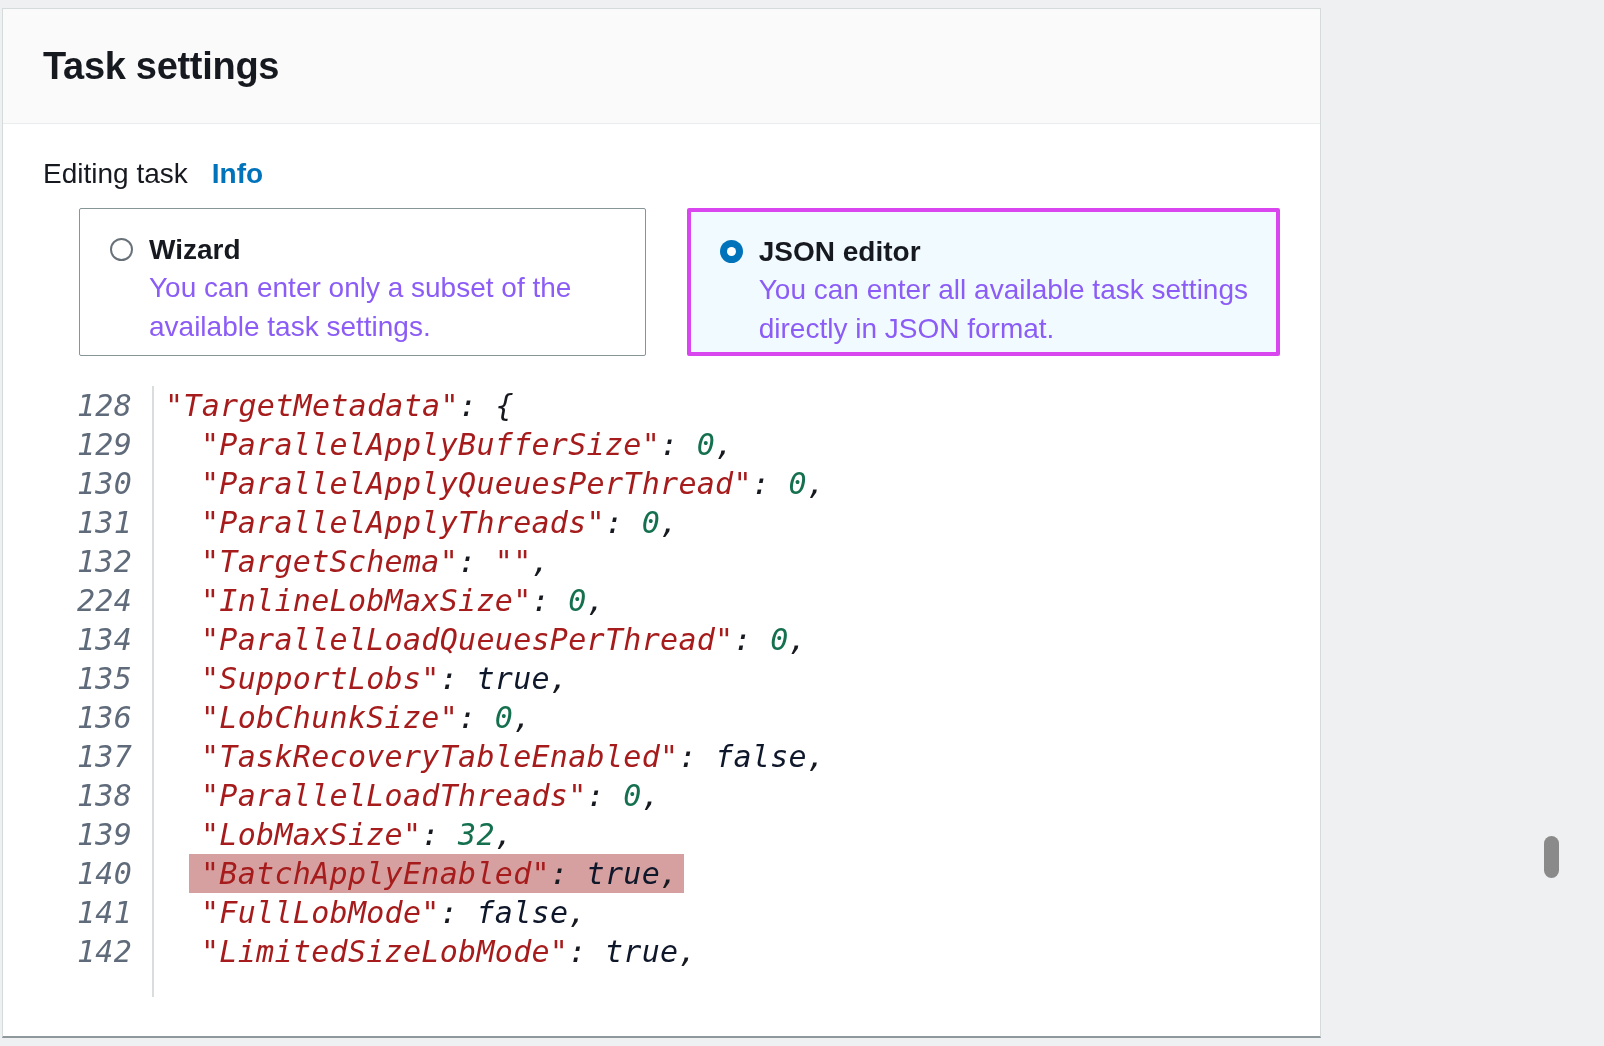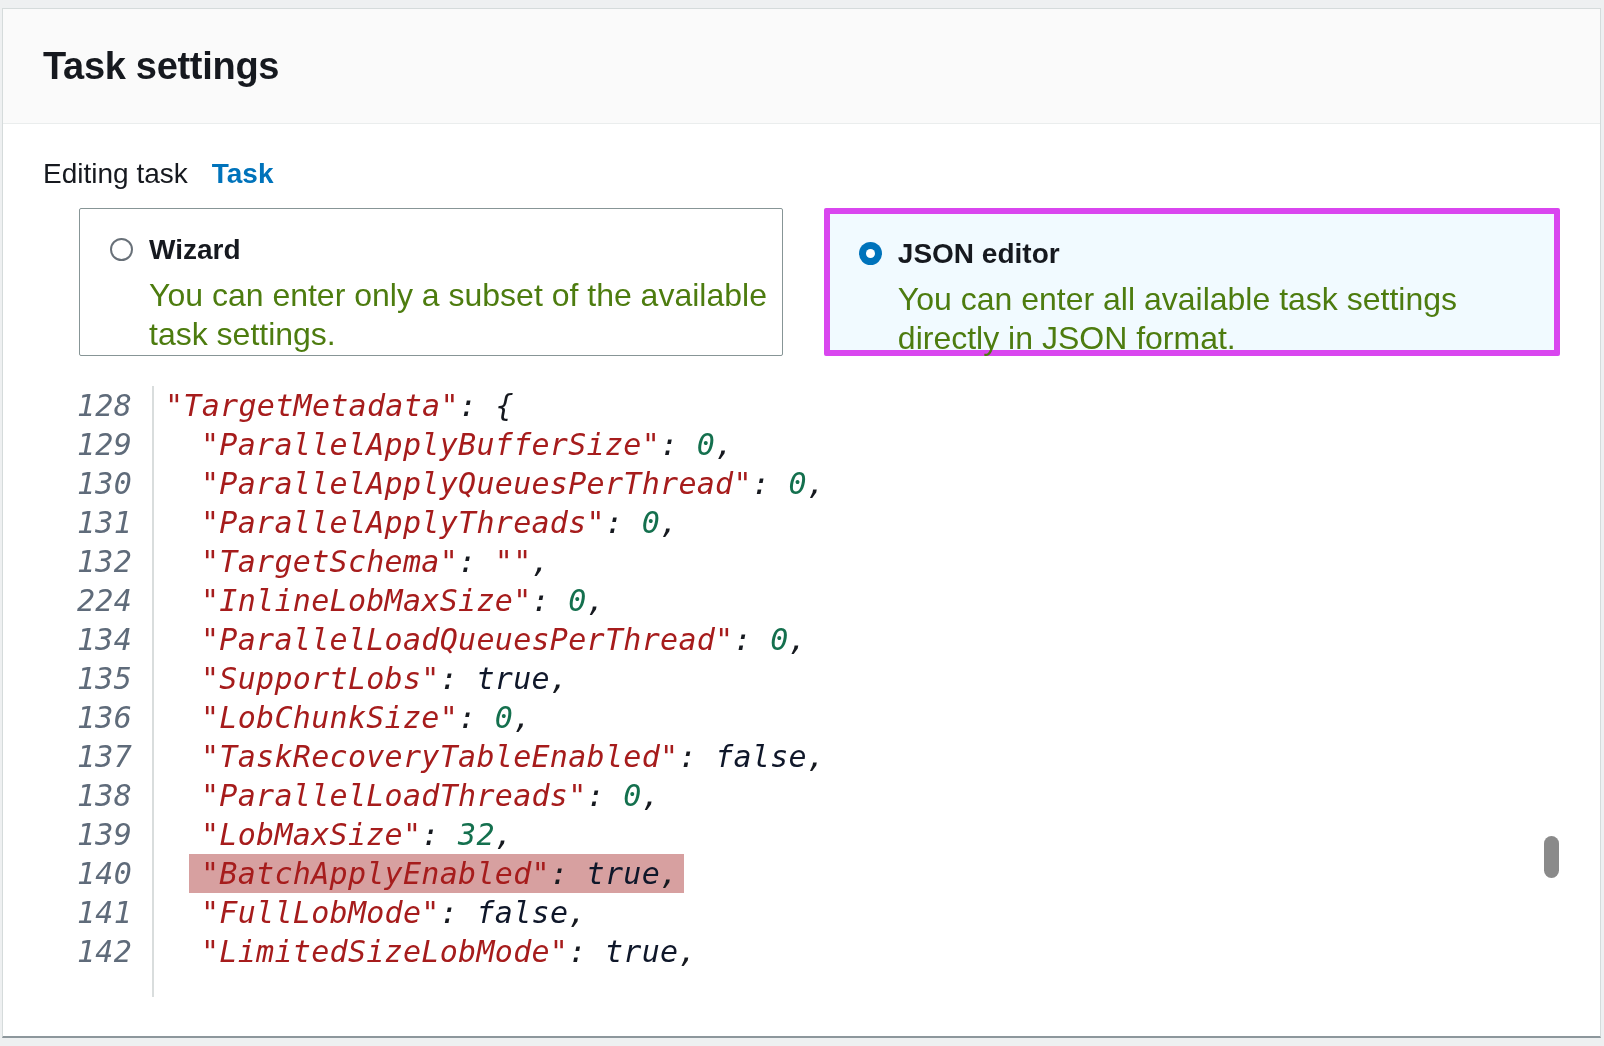--- a/index.html
+++ b/index.html
@@ -6,21 +6,21 @@
   html,body { width:1604px; height:1046px; }
   body {
     background:#eef0f1;
     font-family:"Liberation Sans", sans-serif;
     position:relative;
     overflow:hidden;
   }
   .card {
     position:absolute;
     left:2px; top:8px;
-    width:1599px; height:1030px;
+    width:1319px; height:1030px;
     background:#ffffff;
     border:1px solid #d5dbdb;
     border-bottom:2px solid #8d979c;
   }
   .card-header {
     height:115px;
     background:#fafafa;
     border-bottom:1px solid #eaeded;
     display:flex; align-items:center;
     padding:0 40px;
@@ -39,36 +39,36 @@
   .tiles { display:flex; gap:41px; margin-top:16px;padding-left:36px; }
   .tile {
     width:723px; height:148px;
     border:1px solid #879596; border-radius:2px;
     background:#ffffff;
     padding:23px 10px 0 30px;
     display:flex; cursor:pointer;
   }
   .tile.selected {
     width:756px;
-    border:6px solid #d946ef;
+    border:4px solid #d946ef;
     background:#f1faff;
     padding:22px 10px 0 29px;
   }
   .radio {
     flex:none; width:23px; height:23px; border-radius:50%;
     border:2px solid #687078; background:#fff;
     margin:6px 16px 0 0; position:relative;
   }
   .tile.selected .radio { border:none; background:#0073bb; }
   .tile.selected .radio::after {
     content:""; position:absolute; left:7px; top:7px;
     width:9px; height:9px; border-radius:50%; background:#ffffff;
   }
   .tile-title { font-size:28px; font-weight:700; color:#16191f; line-height:36px; }
-  .tile-desc  { font-size:32px; color:#4d7c0f; margin-top:8px; line-height:39px; }
+  .tile-desc  { font-size:28px; color:#8b5cf6; line-height:39px; }
 
   .editor {
     margin-top:30px;
     font-family:"DejaVu Sans Mono", monospace;
     font-size:30px; letter-spacing:0.3px;
     cursor:text;
   }
   .line { display:flex; line-height:39px; white-space:pre;font-style:italic; }
   .ln {
     flex:none; width:111px; text-align:right; padding-right:20px;
@@ -92,21 +92,21 @@
 </head>
 <body>
 
 <div class="card">
   <div class="card-header">
     <h1>Task settings</h1>
   </div>
 
   <div class="card-body">
     <div class="em-row">
-      <span>Editing task</span><a class="info-link">Task</a>
+      <span>Editing task</span><a class="info-link">Info</a>
     </div>
 
     <div class="tiles">
       <div class="tile">
         <span class="radio"></span>
         <div>
           <div class="tile-title">Wizard</div>
           <div class="tile-desc">You can enter only a subset of the available task settings.</div>
         </div>
       </div>

